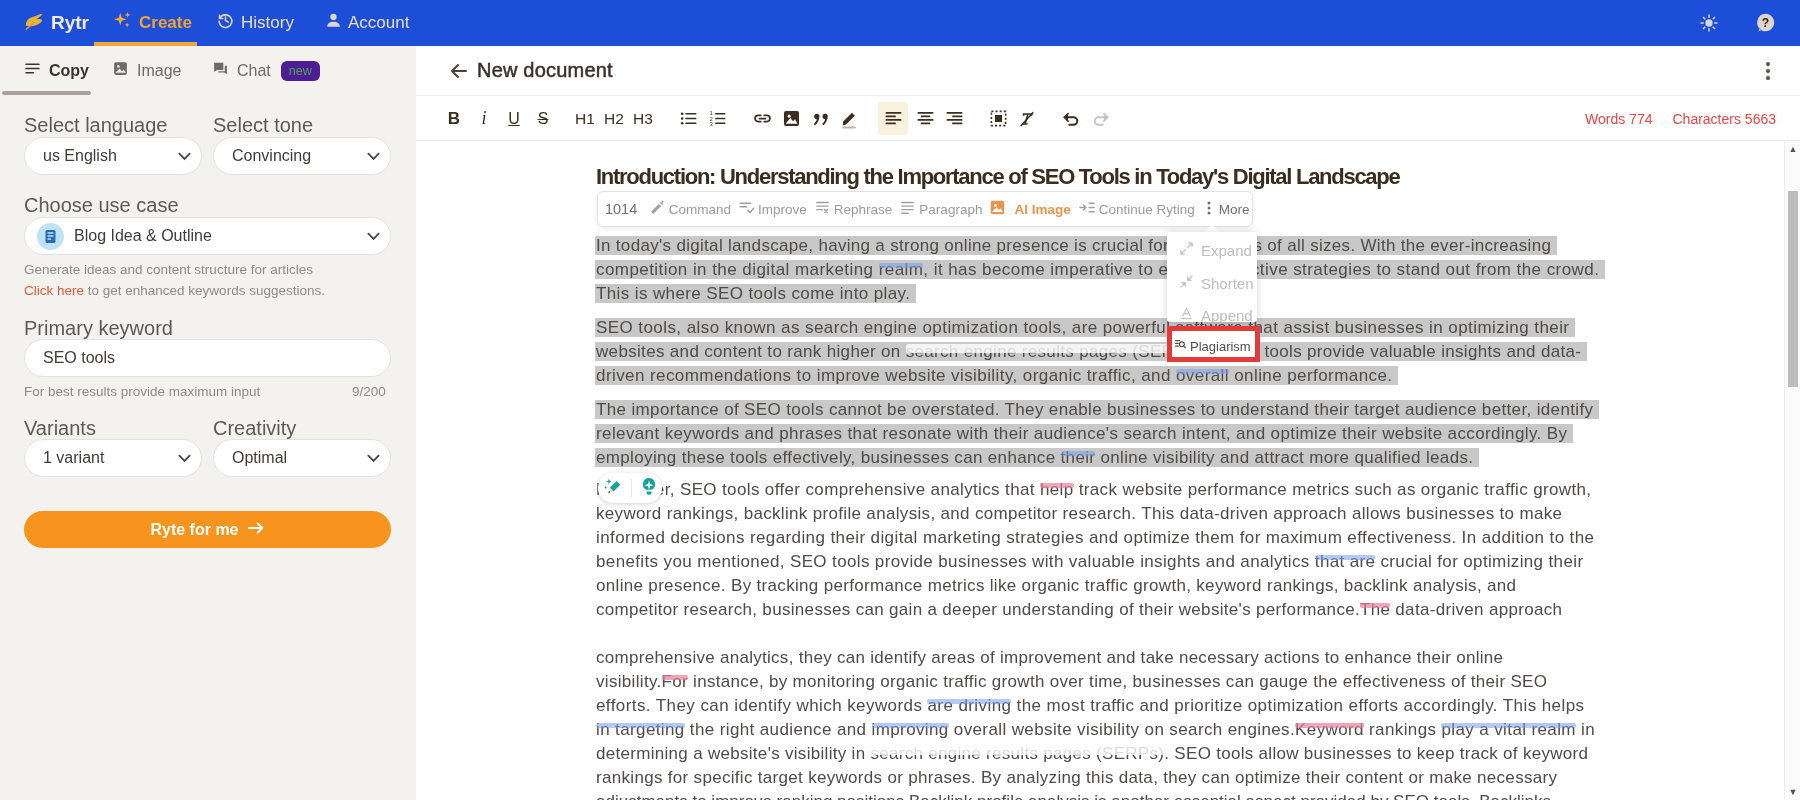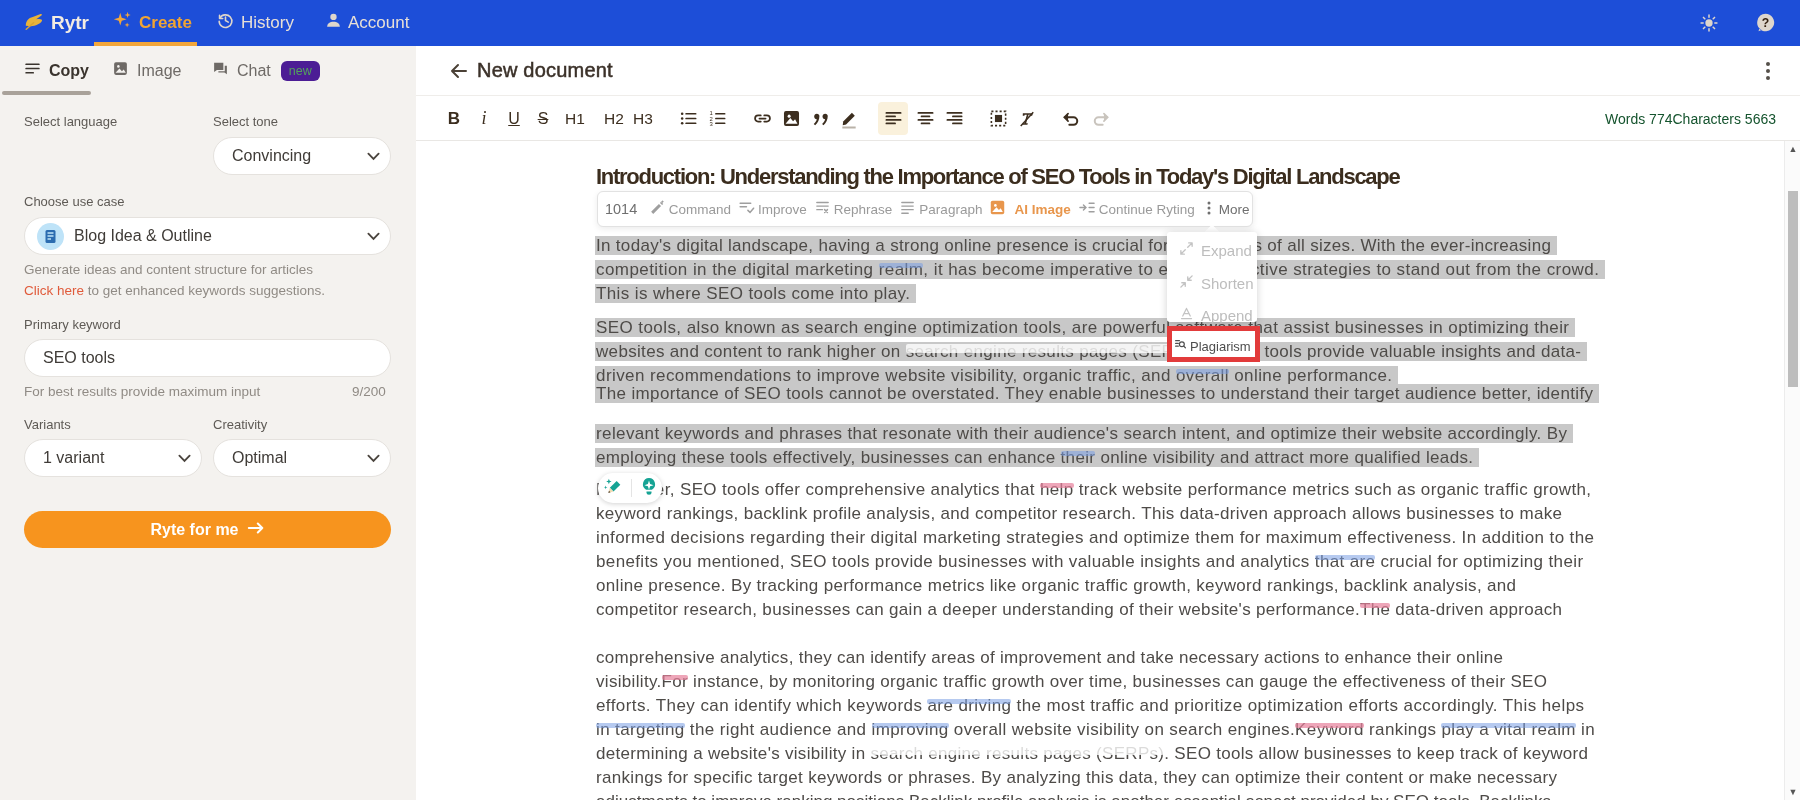--- a/index.html
+++ b/index.html
@@ -21,38 +21,38 @@
   
   #sidebar { position:absolute; left:0; top:46px; width:484px; height:754px; background:#F4F2EF; border-right:1px solid #E2DFDB; }
   #tabsrow { position:absolute; left:0; top:0; width:415px; height:49px; }
   .tab { position:absolute; top:0; height:49px; display:flex; align-items:center; gap:8px; font-size:16px; color:#6E6A66; }
   #tab-copy { left:24px; color:#3A342E; font-weight:bold; }
   #tab-copy-line { position:absolute; left:2px; top:45px; width:89px; height:4px; background:#A9A29A; border-radius:2px; }
   #tab-image { left:112px; }
   #tab-chat { left:212px; }
   .newpill { background:#4c1d95; color:#54A05E; font-size:12.5px; padding:3px 8px; border-radius:6px; margin-left:2px; }
 
-  .sb-label { position:absolute; font-size:13px; color:#5E5A55; }
+  .sb-label { position:absolute; font-size:20px; color:#5E5A55; }
   .pill { position:absolute; height:38px; background:#fff; border:1px solid #E5E2DE; border-radius:19px; display:flex; align-items:center; font-size:16px; color:#3F3B37; }
   .pill .txt { margin-left:18px; }
   .chev { position:absolute; right:14px; top:50%; margin-top:-4px; width:9px; height:9px; }
   .chev svg { display:block; }
   .sb-grey { position:absolute; font-size:13.5px; color:#908B85; }
 
   #btn-ryte { position:absolute; left:24px; top:465px; width:367px; height:37px; background:#F7941E; border-radius:19px; color:#fff; font-weight:bold; font-size:16px; display:flex; align-items:center; justify-content:center; gap:8px; }
 
   
   #main { position:absolute; left:416px; top:46px; width:1384px; height:754px; background:#fff; }
   #mhead { position:absolute; left:0; top:0; width:1384px; height:50px; border-bottom:1px solid #EFEDEA; background:#fff; }
   #mhead .back { position:absolute; left:31px; top:13px; }
   #mhead .title { position:absolute; left:61px; top:13px; font-size:20px; color:#3B3129; font-weight:normal; -webkit-text-stroke:0.5px #3B3129; letter-spacing:.2px; }
   #mhead .dots { position:absolute; left:1342px; top:13px; }
   #toolbar { position:absolute; left:0; top:50px; width:1384px; height:45px; border-bottom:1px solid #E9E7E4; background:#fff; }
   .tbi { position:absolute; top:0; height:45px; display:flex; align-items:center; justify-content:center; color:#3C2E1F; }
-  #wordcount { position:absolute; right:24px; top:0; height:45px; display:flex; align-items:center; font-size:14px; color:#14532d; }
+  #wordcount { position:absolute; right:24px; top:0; height:45px; display:flex; align-items:center; gap:20px; font-size:14px; color:#ef4444; }
 
   
   #doc { position:absolute; left:0; top:95px; width:1368px; height:659px; background:#fff; }
   #doctitle { position:absolute; left:180px; top:23px; font-size:22px; font-weight:bold; color:#3B2D1E; letter-spacing:-1.27px; }
 
   .pline { position:absolute; left:180px; height:24px; font-size:17px; color:#4E4B48; white-space:nowrap; line-height:24px; }
   .pline .hl { background:#C8C8C8; padding:0 6px 0 1px; margin-left:-1px; }
 
   
   #fl-bar { position:absolute; left:181px; top:50px; width:656px; height:36px; background:#fff; border:1px solid #E2E2E2; border-radius:6px; box-shadow:0 2px 6px rgba(0,0,0,.08); display:flex; align-items:center; font-size:13.5px; color:#9A9A9A; z-index:5;justify-content:center; }
@@ -150,20 +150,28 @@
               <path d="M3 4 H16 V14 H7 L3 17 Z"></path>
               <path d="M18 8 H21 V20 L17.5 17.5 H9 V16 H18 Z"></path>
             </svg></span>
           <span>Chat</span>
           <span class="newpill">new</span>
         </div>
     </div>
 
     <div class="sb-label" style="left:24px; top:68px;">Select language</div>
     <div class="sb-label" style="left:213px; top:68px;">Select tone</div>
+    <div class="pill" style="left:24px; top:91px; width:178px;">
+        <span class="txt">us English</span>
+        <span class="chev">
+          <svg width="13" height="9" viewBox="0 0 14 9" fill="none" stroke="#4A443E" stroke-width="2" stroke-linecap="round">
+            <path d="M1.5 1.5 L7 7 L12.5 1.5"></path>
+          </svg>
+        </span>
+      </div>
     <div class="pill" style="left:213px; top:91px; width:178px;">
         <span class="txt">Convincing</span>
         <span class="chev">
           <svg width="13" height="9" viewBox="0 0 14 9" fill="none" stroke="#4A443E" stroke-width="2" stroke-linecap="round">
             <path d="M1.5 1.5 L7 7 L12.5 1.5"></path>
           </svg>
         </span>
       </div>
 
     <div class="sb-label" style="left:24px; top:148px;">Choose use case</div>
@@ -229,21 +237,21 @@
             <circle cx="10" cy="5" r="2"></circle>
             <circle cx="10" cy="12" r="2"></circle>
             <circle cx="10" cy="19" r="2"></circle>
           </svg></span>
     </div>
     <div id="toolbar">
       <span class="tbi" style="left:26px; width:24px; font-weight:bold; font-size:17px;">B</span>
       <span class="tbi" style="left:56px; width:24px; font-style:italic; font-family:'Liberation Serif',serif; font-size:18px;">i</span>
       <span class="tbi" style="left:86px; width:24px; text-decoration:underline; font-size:16px;">U</span>
       <span class="tbi" style="left:115px; width:24px; text-decoration:line-through; font-size:16px;">S</span>
-      <span class="tbi" style="left:144px; width:30px; font-size:15.5px;">H1</span>
+      <span class="tbi" style="left:154px; width:30px; font-size:15.5px;">H1</span>
       <span class="tbi" style="left:183px; width:30px; font-size:15.5px;">H2</span>
       <span class="tbi" style="left:212px; width:30px; font-size:15.5px;">H3</span>
       <span class="tbi" style="left:258px; width:28px;" id="tb-ul">
           <svg width="19" height="19" viewBox="0 0 24 24" fill="#3C2E1F" stroke="#3C2E1F" stroke-width="2.2" stroke-linecap="round">
             <circle cx="4" cy="6" r="1.6" stroke="none"></circle>
             <circle cx="4" cy="12" r="1.6" stroke="none"></circle>
             <circle cx="4" cy="18" r="1.6" stroke="none"></circle>
             <path d="M9 6 H21 M9 12 H21 M9 18 H21"></path>
           </svg>
         </span>
@@ -368,21 +376,21 @@
       </div>
 
       <div class="pline" style="letter-spacing:0.311px; top:93px;"><span class="hl">In today's digital landscape, having a strong online presence is crucial for businesses of all sizes. With the ever-increasing</span></div>
       <div class="pline" style="letter-spacing:0.437px; top:117px;"><span class="hl">competition in the digital marketing <span class="mkw mk-blue">realm</span>, it has become imperative to employ effective strategies to stand out from the crowd.</span></div>
       <div class="pline" style="letter-spacing:0.389px; top:141px;"><span class="hl">This is where SEO tools come into play.</span></div>
 
       <div class="pline" style="letter-spacing:0.424px; top:175px;"><span class="hl">SEO tools, also known as search engine optimization tools, are powerful software that assist businesses in optimizing their</span></div>
       <div class="pline" style="letter-spacing:0.33px; top:199px;"><span class="hl">websites and content to rank higher on <span class="mkw mk-white">search engine results pages (SERPs). These</span> tools provide valuable insights and data-</span></div>
       <div class="pline" style="letter-spacing:0.422px; top:223px;"><span class="hl">driven recommendations to improve website visibility, organic traffic, and <span class="mkw mk-blue">overall</span> online performance.</span></div>
 
-      <div class="pline" style="letter-spacing:0.353px; top:241px;"><span class="hl">The importance of SEO tools cannot be overstated. They enable businesses to understand their target audience better, identify</span></div>
+      <div class="pline" style="letter-spacing:0.353px; top:257px;"><span class="hl">The importance of SEO tools cannot be overstated. They enable businesses to understand their target audience better, identify</span></div>
       <div class="pline" style="letter-spacing:0.383px; top:281px;"><span class="hl">relevant keywords and phrases that resonate with their audience's search intent, and optimize their website accordingly. By</span></div>
       <div class="pline" style="letter-spacing:0.346px; top:305px;"><span class="hl">employing these tools effectively, businesses can enhance <span class="mkw mk-blue">their</span> online visibility and attract more qualified leads.</span></div>
 
       <div class="pline" style="letter-spacing:0.364px; top:337px;">Moreover, SEO tools offer comprehensive analytics that <span class="mkw mk-pink">help</span> track website performance metrics such as organic traffic growth,</div>
       <div class="pline" style="letter-spacing:0.328px; top:361px;">keyword rankings, backlink profile analysis, and competitor research. This data-driven approach allows businesses to make</div>
       <div class="pline" style="letter-spacing:0.394px; top:385px;">informed decisions regarding their digital marketing strategies and optimize them for maximum effectiveness. In addition to the</div>
       <div class="pline" style="letter-spacing:0.364px; top:409px;">benefits you mentioned, SEO tools provide businesses with valuable insights and analytics <span class="mkw mk-blue">that are</span> crucial for optimizing their</div>
       <div class="pline" style="letter-spacing:0.323px; top:433px;">online presence. By tracking performance metrics like organic traffic growth, keyword rankings, backlink analysis, and</div>
       <div class="pline" style="letter-spacing:0.319px; top:457px;">competitor research, businesses can gain a deeper understanding of their website's performance.<span class="mkw mk-pink">The</span> data-driven approach</div>
       <div class="pline" style="letter-spacing:0.283px; top:505px;">comprehensive analytics, they can identify areas of improvement and take necessary actions to enhance their online</div>

